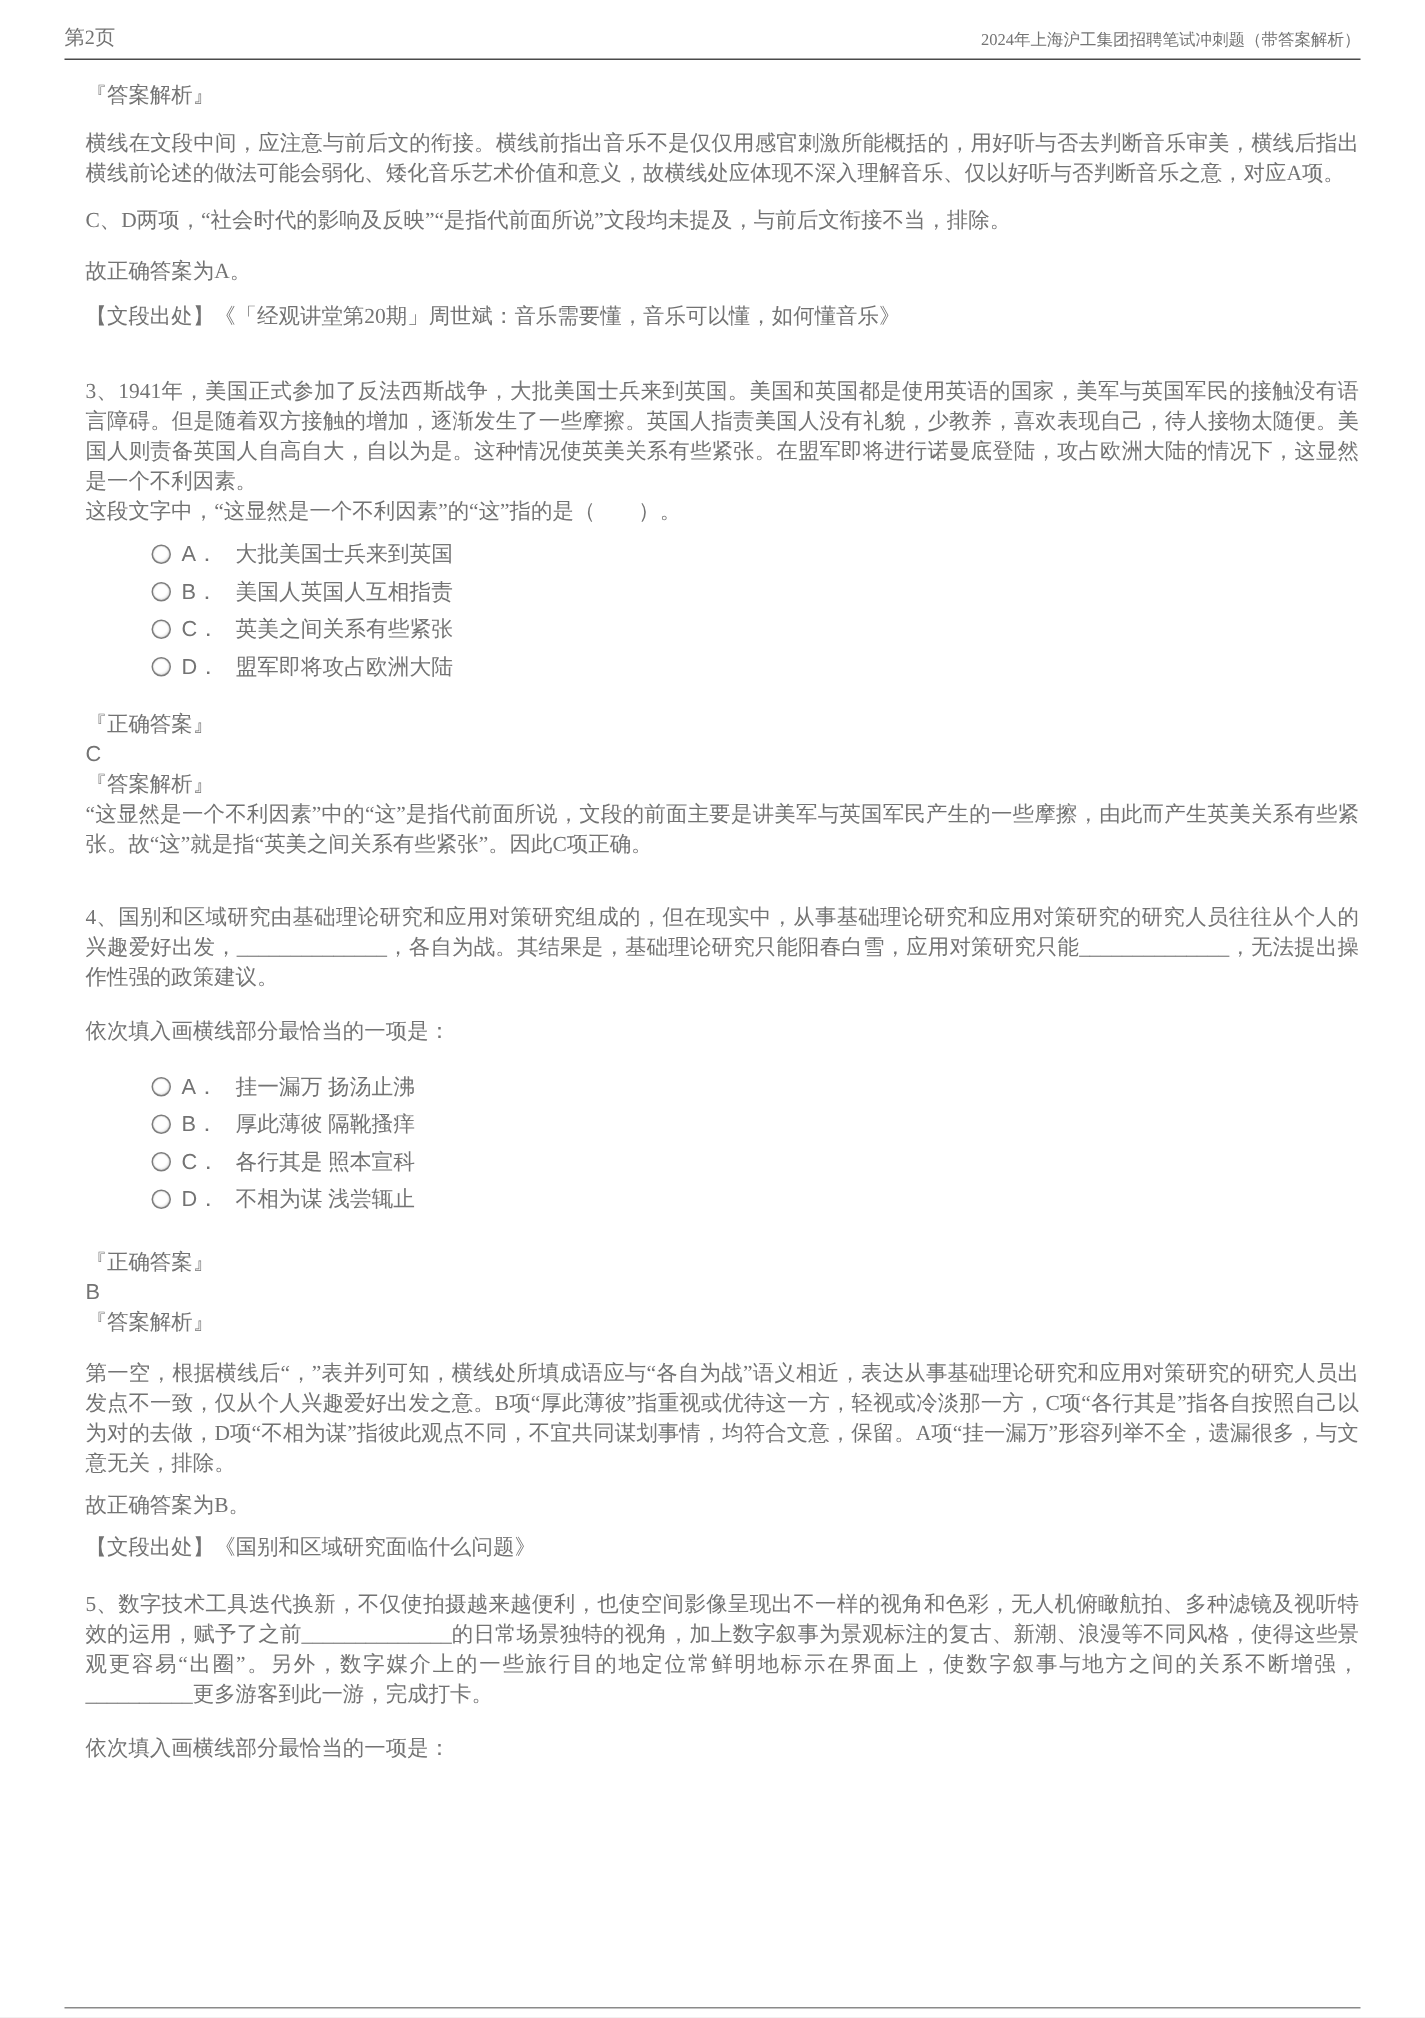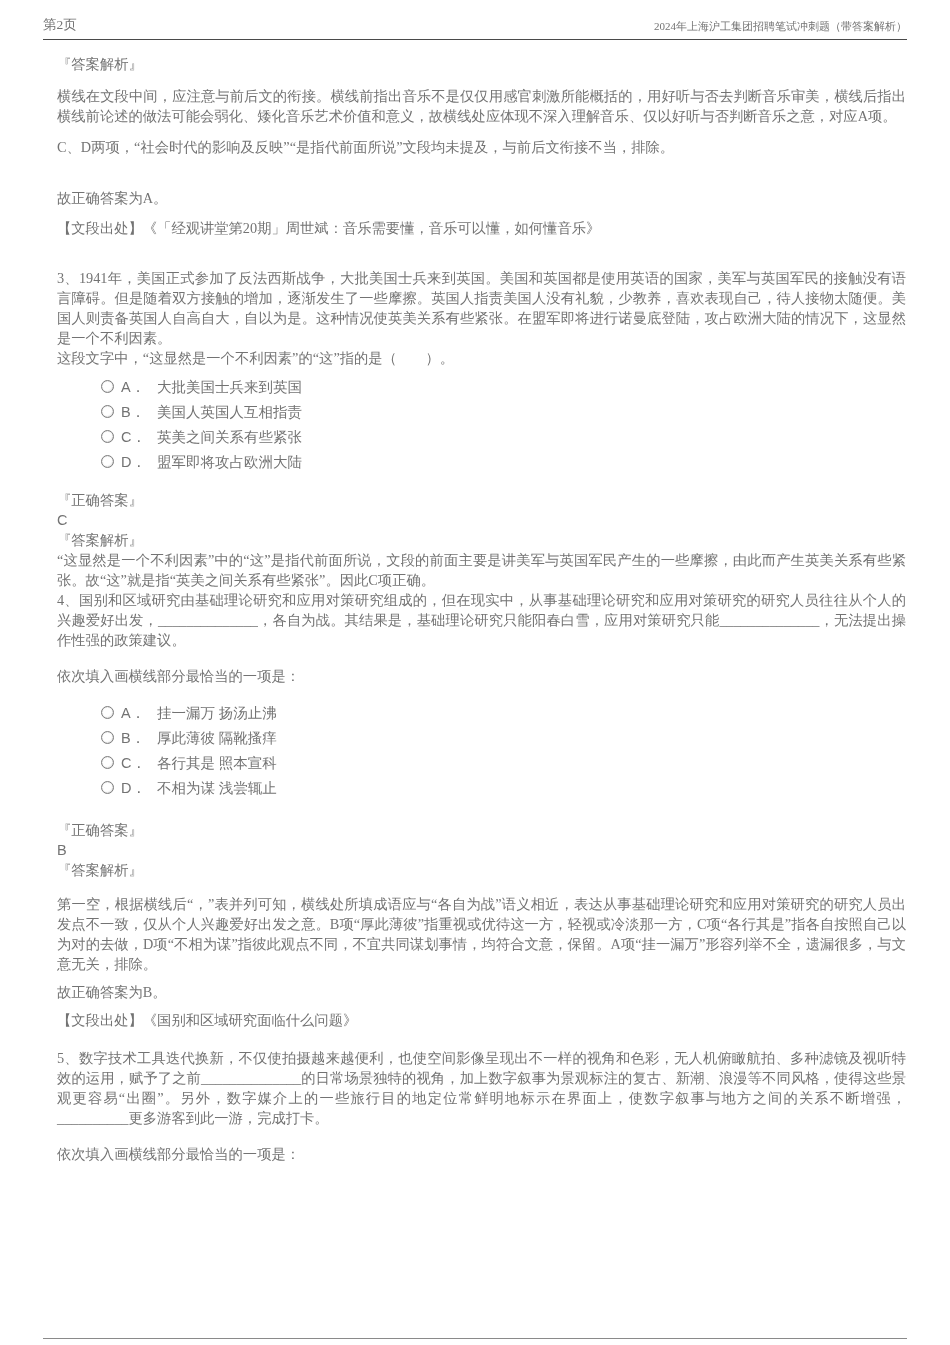--- a/index.html
+++ b/index.html
@@ -60,21 +60,21 @@
   <div class="hdr">
     <span class="pgno">第2页</span>
     <span class="title">2024年上海沪工集团招聘笔试冲刺题（带答案解析）</span>
   </div>
 
   <div class="content">
 
     <p class="lbl" style="margin-top:10px">『答案解析』</p>
     <p style="margin-top:12px">横线在文段中间，应注意与前后文的衔接。横线前指出音乐不是仅仅用感官刺激所能概括的，用好听与否去判断音乐审美，横线后指出横线前论述的做法可能会弱化、矮化音乐艺术价值和意义，故横线处应体现不深入理解音乐、仅以好听与否判断音乐之意，对应A项。</p>
     <p style="margin-top:11px">C、D两项，“社会时代的影响及反映”“是指代前面所说”文段均未提及，与前后文衔接不当，排除。</p>
-    <p style="margin-top:31px">故正确答案为A。</p>
+    <p style="margin-top:14px">故正确答案为A。</p>
     <p style="margin-top:10px">【文段出处】《「经观讲堂第20期」周世斌：音乐需要懂，音乐可以懂，如何懂音乐》</p>
 
     <p style="margin-top:30px">3、1941年，美国正式参加了反法西斯战争，大批美国士兵来到英国。美国和英国都是使用英语的国家，美军与英国军民的接触没有语言障碍。但是随着双方接触的增加，逐渐发生了一些摩擦。英国人指责美国人没有礼貌，少教养，喜欢表现自己，待人接物太随便。美国人则责备英国人自高自大，自以为是。这种情况使英美关系有些紧张。在盟军即将进行诺曼底登陆，攻占欧洲大陆的情况下，这显然是一个不利因素。</p>
     <p>这段文字中，“这显然是一个不利因素”的“这”指的是（　　）。</p>
 
     <div class="opts" style="margin-top:6px">
       <div class="opt">
         <span class="radio"></span>
         <span class="opt-letter">A．</span>
         <span class="opt-text">大批美国士兵来到英国</span>
@@ -94,21 +94,21 @@
         <span class="opt-letter">D．</span>
         <span class="opt-text">盟军即将攻占欧洲大陆</span>
       </div>
     </div>
 
     <p class="lbl" style="margin-top:16px">『正确答案』</p>
     <p class="ansletter">C</p>
     <p class="lbl">『答案解析』</p>
     <p>“这显然是一个不利因素”中的“这”是指代前面所说，文段的前面主要是讲美军与英国军民产生的一些摩擦，由此而产生英美关系有些紧张。故“这”就是指“英美之间关系有些紧张”。因此C项正确。</p>
 
-    <p style="">4、国别和区域研究由基础理论研究和应用对策研究组成的，但在现实中，从事基础理论研究和应用对策研究的研究人员往往从个人的兴趣爱好出发，______________，各自为战。其结果是，基础理论研究只能阳春白雪，应用对策研究只能______________，无法提出操作性强的政策建议。</p>
+    <p style="margin-top:29px">4、国别和区域研究由基础理论研究和应用对策研究组成的，但在现实中，从事基础理论研究和应用对策研究的研究人员往往从个人的兴趣爱好出发，______________，各自为战。其结果是，基础理论研究只能阳春白雪，应用对策研究只能______________，无法提出操作性强的政策建议。</p>
     <p style="margin-top:16px">依次填入画横线部分最恰当的一项是：</p>
 
     <div class="opts" style="margin-top:14px">
       <div class="opt">
         <span class="radio"></span>
         <span class="opt-letter">A．</span>
         <span class="opt-text">挂一漏万 扬汤止沸</span>
       </div>
       <div class="opt">
         <span class="radio"></span>

